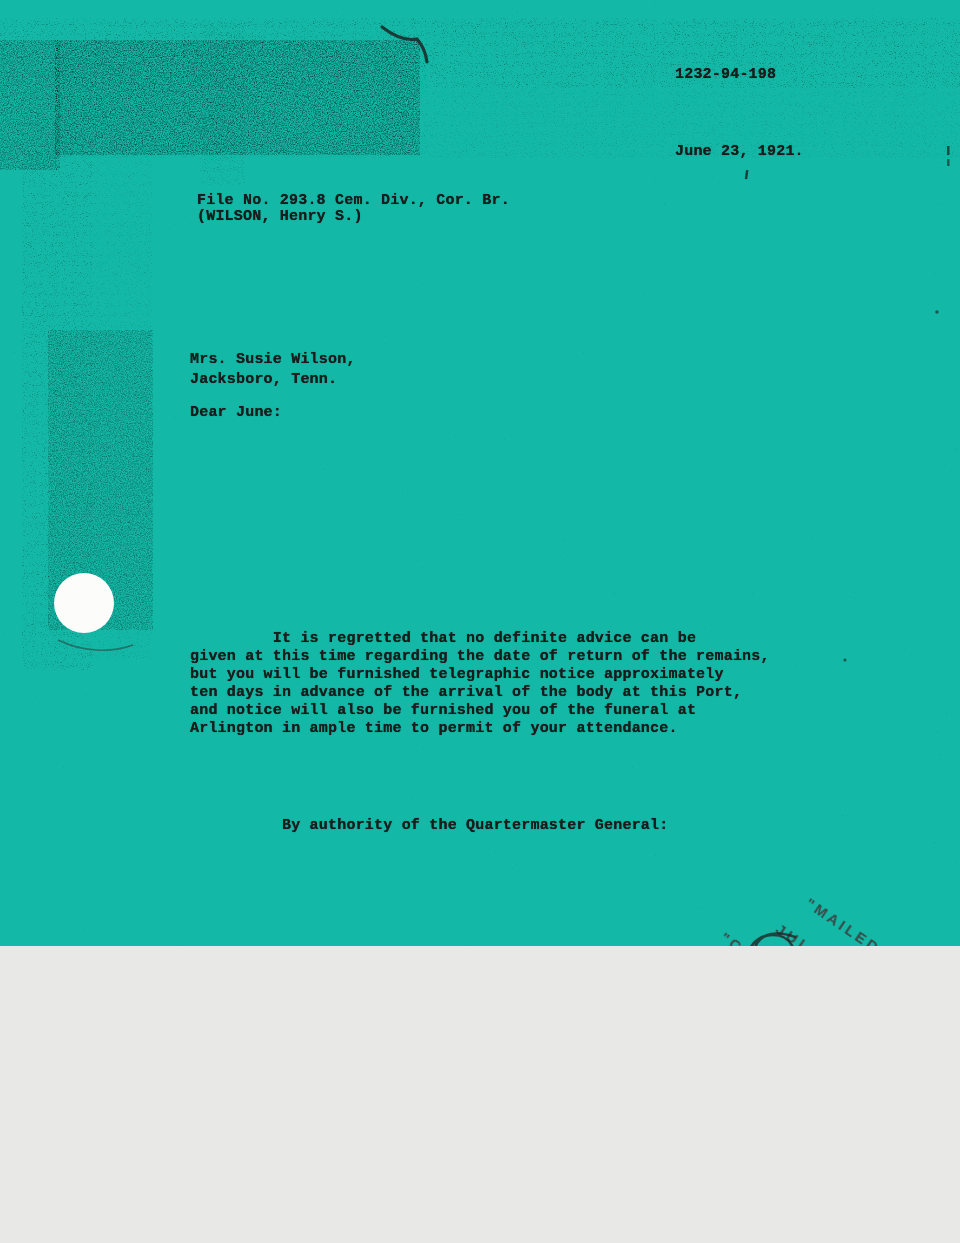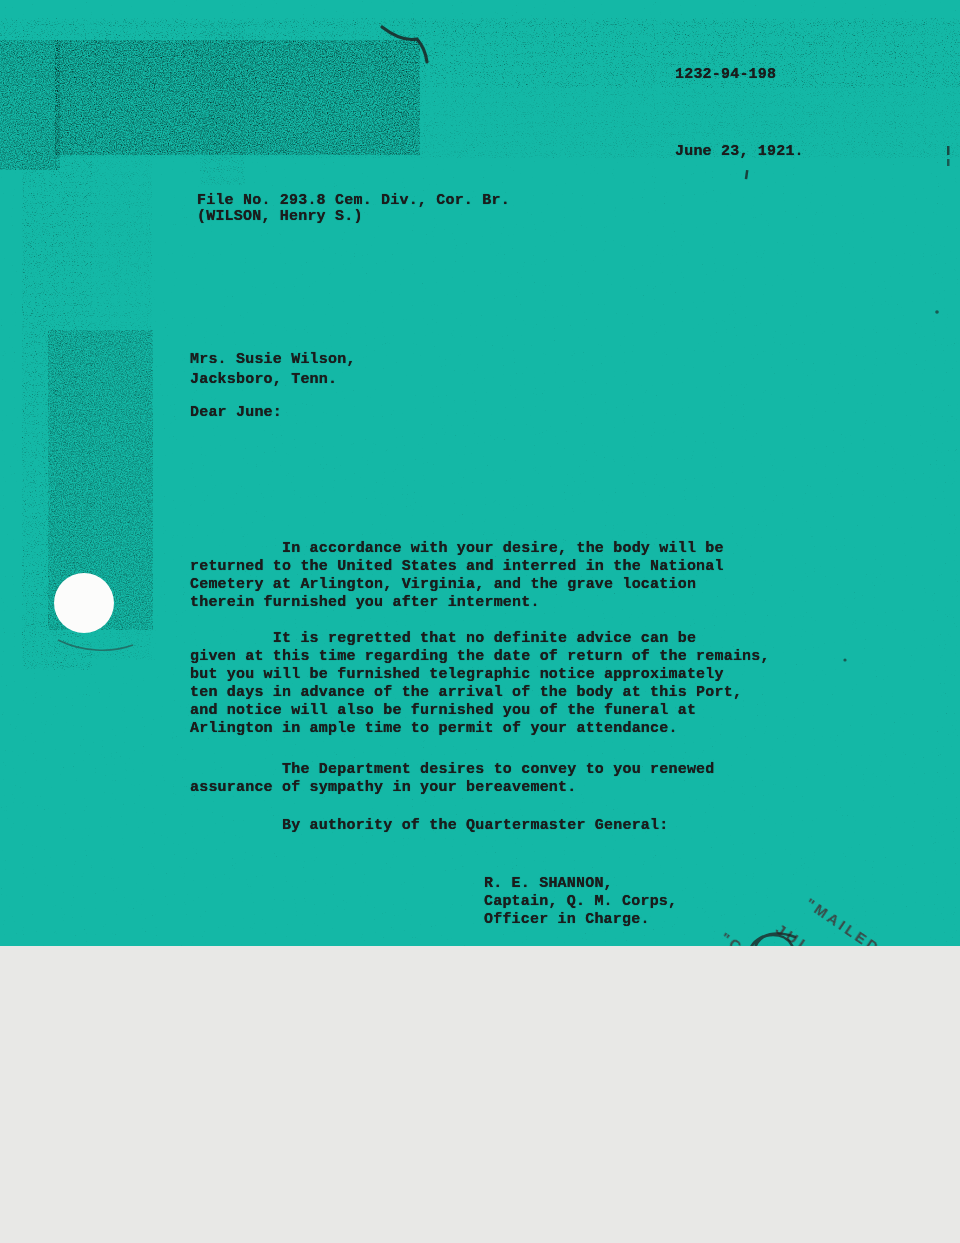--- a/index.html
+++ b/index.html
@@ -109,37 +109,28 @@
   </svg>
 
   <div class="type" style="left:675px;top:66px">1232-94-198</div>
   <div class="type" style="left:675px;top:143px">June 23, 1921.</div>
   <div class="type lh19" style="left:197px;top:193px">File No. 293.8 Cem. Div., Cor. Br.
 (WILSON, Henry S.)</div>
   <div class="type lh20" style="left:190px;top:350px">Mrs. Susie Wilson,
 Jacksboro, Tenn.</div>
   <div class="type" style="left:190px;top:404px">Dear June:</div>
 
-  <div class="type" style="left:190px;top:540px">          In accordance with your desire, the body will be
-returned to the United States and interred in the National
-Cemetery at Arlington, Virginia, and the grave location
-therein furnished you after interment.</div>
   <div class="type" style="left:190px;top:630px">         It is regretted that no definite advice can be
 given at this time regarding the date of return of the remains,
 but you will be furnished telegraphic notice approximately
 ten days in advance of the arrival of the body at this Port,
 and notice will also be furnished you of the funeral at
 Arlington in ample time to permit of your attendance.</div>
-  <div class="type" style="left:190px;top:761px">          The Department desires to convey to you renewed
-assurance of sympathy in your bereavement.</div>
   <div class="type" style="left:190px;top:817px">          By authority of the Quartermaster General:</div>
 
-  <div class="type" style="left:484px;top:875px">R. E. SHANNON,
-Captain, Q. M. Corps,
-Officer in Charge.</div>
   <div class="type" style="left:418px;top:949px">By:</div>
   <div class="type initials" style="left:184px;top:1005px">br/bmg</div>
   <div class="type lh19" style="left:484px;top:989px">J. F. BUTLER,
 Receipt, Infantry.</div>
 
   <svg class="overlay" style="left:388px;top:972px" width="110" height="95" viewBox="0 0 110 95">
     <g stroke="#333" stroke-width="2.4" fill="none" stroke-linecap="round" opacity="0.82">
       <path d="M 26,18 C 20,38 14,58 8,78"></path>
       <path d="M 24,22 C 36,12 46,18 38,30 C 32,39 44,40 44,52 C 44,64 30,72 18,70"></path>
       <path d="M 58,10 C 52,30 46,52 40,72"></path>

